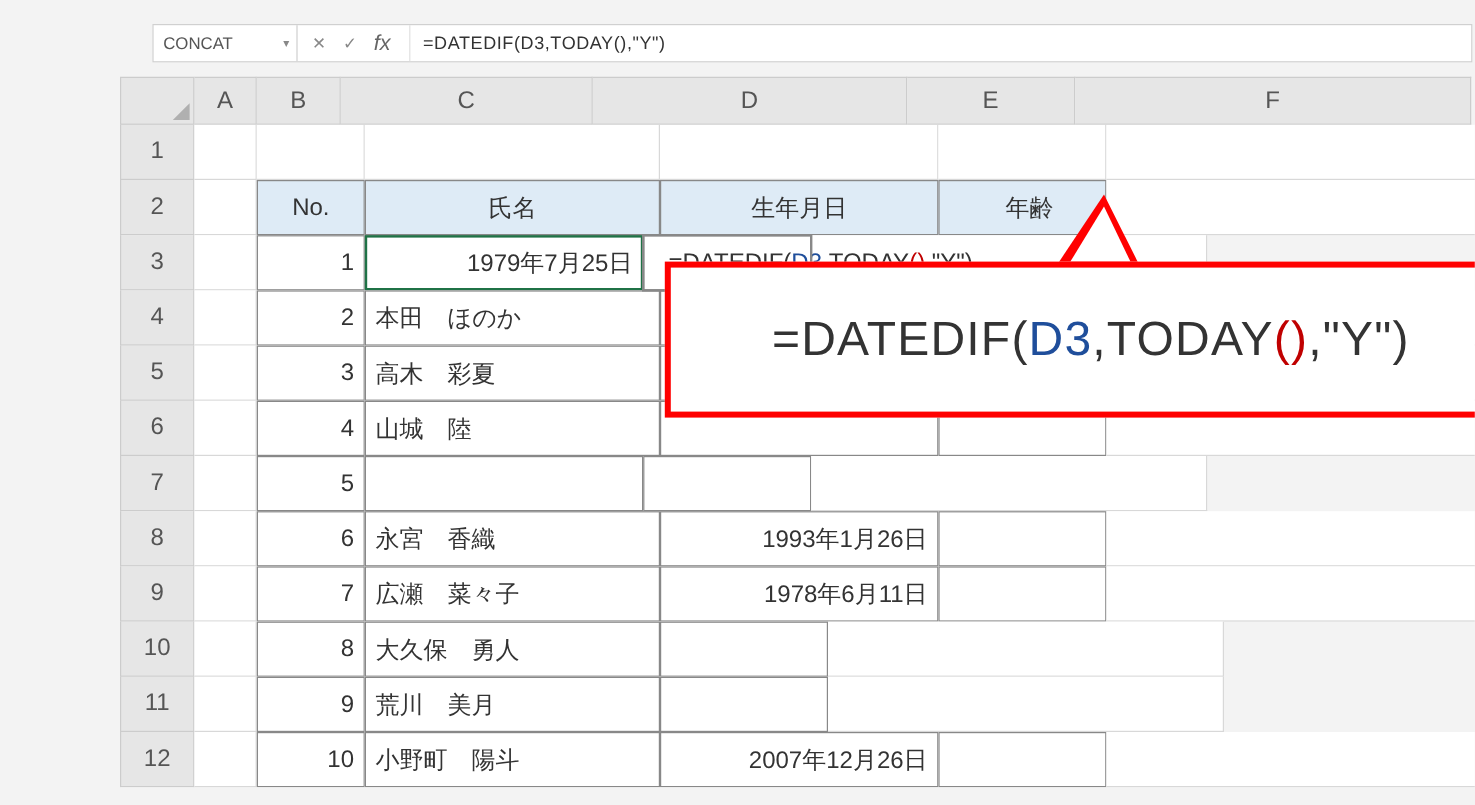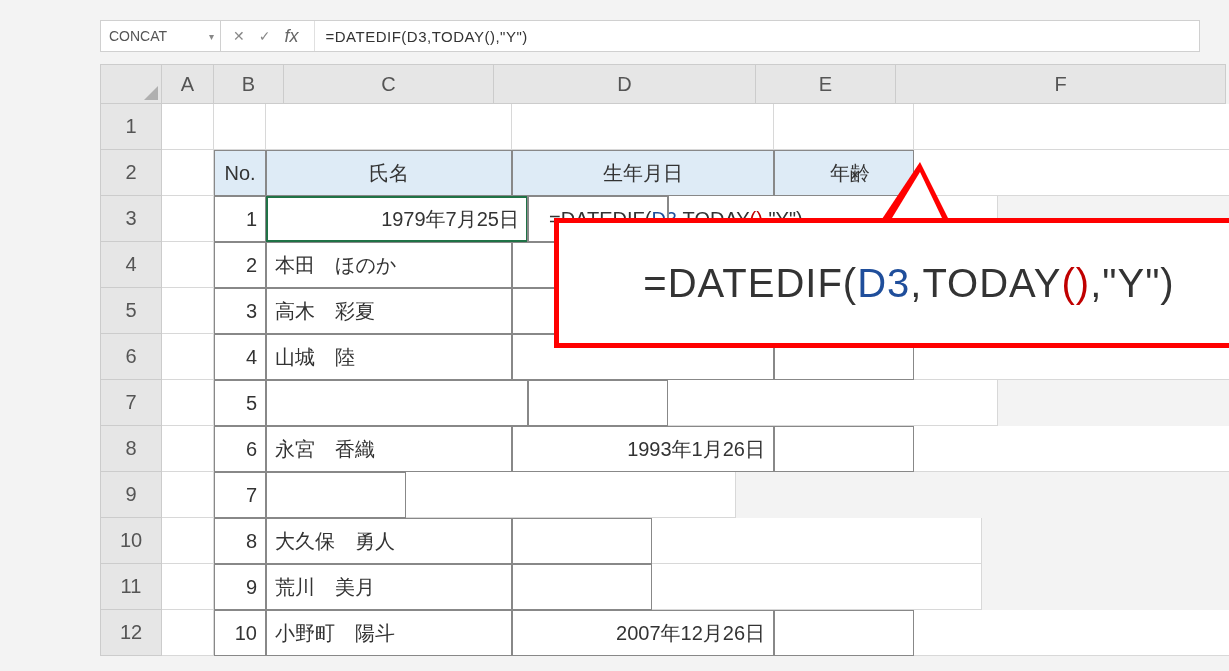--- a/index.html
+++ b/index.html
@@ -11,20 +11,21 @@
     }
 
     
     .formula-bar {
       display: flex;
       align-items: center;
       background: #fff;
       border: 1px solid #d0d0d0;
       height: 32px;
       width: 1100px;
+      margin-left: 27px;
     }
     .name-box {
       width: 120px;
       border-right: 1px solid #d0d0d0;
       height: 100%;
       display: flex;
       align-items: center;
       padding: 0 8px;
       font-size: 14px;
       color: #555;
@@ -137,23 +138,23 @@
       border: 1px solid #d8d8d8;
       border-top: none;
       border-left: none;
       display: flex;
       align-items: center;
       padding: 0 8px;
       font-size: 20px;
       color: #333;
     }
     .cell-A { width: 52px; }
-    .cell-B { width: 52px; justify-content: flex-end; }
+    .cell-B { width: 90px; justify-content: flex-end; }
     .cell-C { width: 246px; }
-    .cell-D { width: 262px; justify-content: flex-end; }
+    .cell-D { width: 232px; justify-content: flex-end; }
     .cell-E { width: 140px; padding-left: 20px; }
     .cell-F { width: 330px; }
 
     
     .tbl-header {
       background: #deebf6 !important;
       justify-content: center !important;
       border: 1px solid #888 !important;
     }
     .tbl-cell {
@@ -341,20 +342,22 @@
           <div class="cell cell-B tbl-cell tbl-num">6</div>
           <div class="cell cell-C tbl-cell tbl-text">永宮　香織</div>
           <div class="cell cell-D tbl-cell tbl-date">1993年1月26日</div>
           <div class="cell cell-E tbl-cell"></div>
           <div class="cell cell-F"></div>
         </div>
 
         <div class="cell-row">
           <div class="cell cell-A"></div>
           <div class="cell cell-B tbl-cell tbl-num">7</div>
+          <div class="cell cell-C tbl-cell tbl-text">広瀬　菜々子</div>
+          <div class="cell cell-D tbl-cell tbl-date">1978年6月11日</div>
           <div class="cell cell-E tbl-cell"></div>
           <div class="cell cell-F"></div>
         </div>
 
         <div class="cell-row">
           <div class="cell cell-A"></div>
           <div class="cell cell-B tbl-cell tbl-num">8</div>
           <div class="cell cell-C tbl-cell tbl-text">大久保　勇人</div>
           <div class="cell cell-E tbl-cell"></div>
           <div class="cell cell-F"></div>

